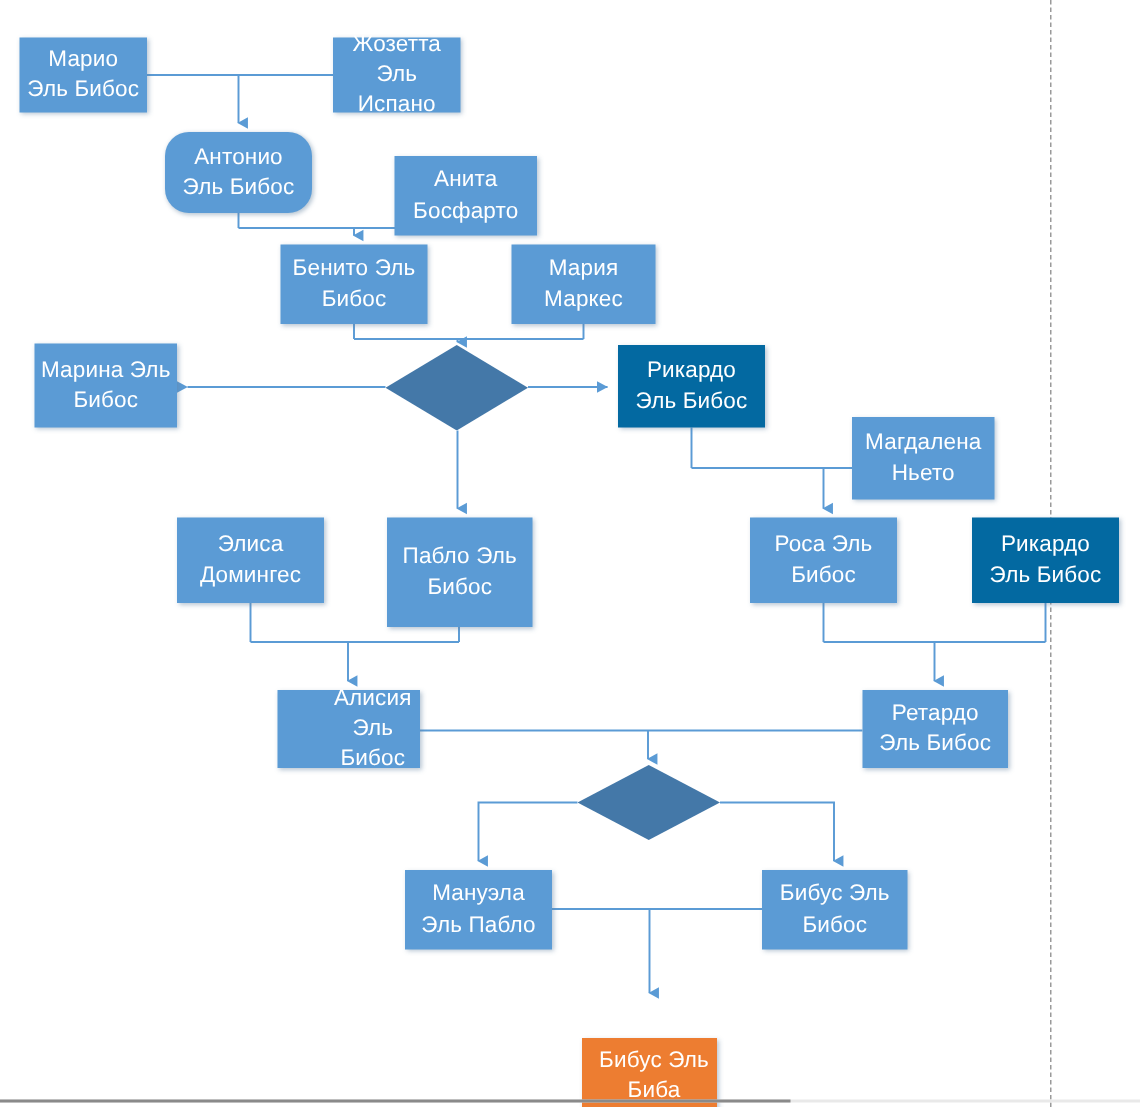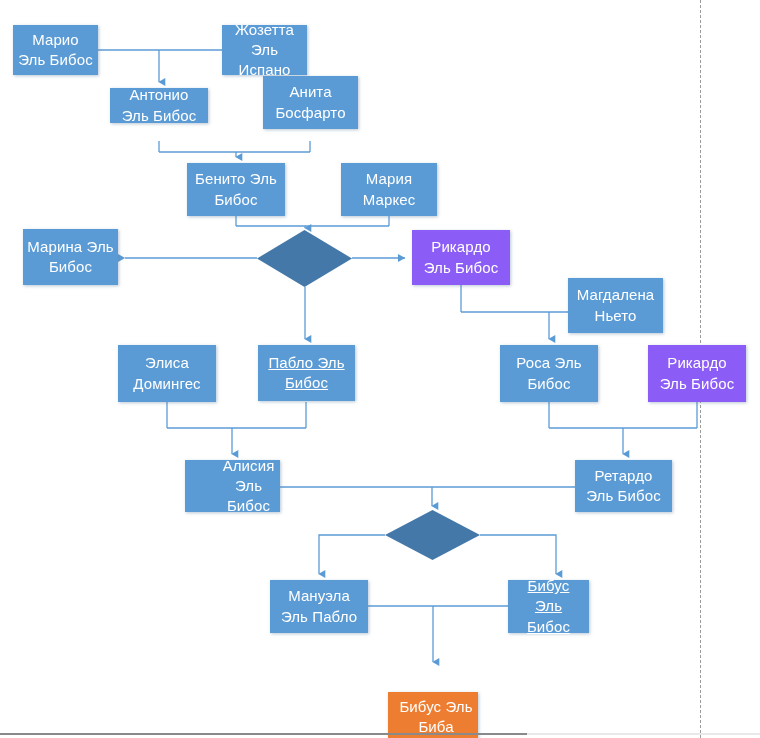--- a/index.html
+++ b/index.html
@@ -35,21 +35,21 @@
     text-align: center;
     color: #ffffff;
     font-size: 15px;
     line-height: 1.35;
     letter-spacing: 0.1px;
     padding: 2px 4px;
     box-shadow: 1px 1px 3px rgba(100,130,160,0.45);
     z-index: 3;
   }
   .node.blue   { background: #5B9BD5; }
-  .node.black  { background: #8b5cf6; }
+  .node.black  { background: #0369a1; }
   .node.orange { background: #ED7D31; }
 
   .diamond {
     position: absolute;
     background: #4478A8;
     z-index: 3;
     -webkit-clip-path: polygon(50% 0%, 100% 50%, 50% 100%, 0% 50%);
     clip-path: polygon(50% 0%, 100% 50%, 50% 100%, 0% 50%);
     filter: drop-shadow(1px 1px 2px rgba(100,130,160,0.4));
   }
@@ -144,24 +144,24 @@
 
     </g>
   </svg>
 
   <div class="node blue" style="left:13px;  top:25px;  width:85px;  height:50px;">
       <span>Марио Эль Бибос</span>
     </div>
   <div class="node blue" style="left:222px; top:25px;  width:85px;  height:50px;">
       <span>Жозетта Эль Испано</span>
     </div>
-  <div class="node blue" style="left:110px; top:88px;  width:98px;  height:35px;">
+  <div class="node blue" style="left:110px; top:88px;  width:98px;  height:54px;border-radius:16px;">
       <span>Антонио Эль Бибос</span>
     </div>
-  <div class="node blue" style="left:263px; top:76px;  width:95px;  height:53px;">
+  <div class="node blue" style="left:263px; top:104px;  width:95px;  height:53px;">
       <span>Анита Босфарто</span>
     </div>
   <div class="node blue" style="left:187px; top:163px; width:98px;  height:53px;">
       <span>Бенито Эль Бибос</span>
     </div>
   <div class="node blue" style="left:341px; top:163px; width:96px;  height:53px;">
       <span>Мария Маркес</span>
     </div>
   <div class="node blue" style="left:23px;  top:229px; width:95px;  height:56px;">
       <span>Марина Эль Бибос</span>
@@ -171,42 +171,42 @@
 
   <div class="node black" style="left:412px; top:230px; width:98px;  height:55px;">
       <span>Рикардо Эль Бибос</span>
     </div>
   <div class="node blue" style="left:568px; top:230px; width:95px;  height:55px;margin-top:48px;">
       <span>Магдалена Ньето</span>
     </div>
   <div class="node blue" style="left:118px; top:345px; width:98px;  height:57px;">
       <span>Элиса Домингес</span>
     </div>
-  <div class="node blue" style="left:258px; top:345px; width:97px;  height:56px;text-decoration:underline;">
+  <div class="node blue" style="left:258px; top:345px; width:97px;  height:73px;">
       <span>Пабло Эль Бибос</span>
     </div>
   <div class="node blue" style="left:500px; top:345px; width:98px;  height:57px;justify-content:flex-end;">
       <span>Роса Эль Бибос</span>
     </div>
   <div class="node black" style="left:648px; top:345px; width:98px;  height:57px;">
       <span>Рикардо Эль Бибос</span>
     </div>
   <div class="node blue" style="left:185px; top:460px; width:95px;  height:52px;padding-left:36px;">
       <span>Алисия Эль Бибос</span>
     </div>
   <div class="node blue" style="left:575px; top:460px; width:97px;  height:52px;">
       <span>Ретардо Эль Бибос</span>
     </div>
 
   <div class="diamond" style="left:385px; top:510px; width:95px; height:50px;"></div>
 
   <div class="node blue" style="left:270px; top:580px; width:98px;  height:53px;">
       <span>Мануэла Эль Пабло</span>
     </div>
-  <div class="node blue" style="left:508px; top:580px; width:81px;  height:53px;text-decoration:underline;">
+  <div class="node blue" style="left:508px; top:580px; width:97px;  height:53px;">
       <span>Бибус Эль Бибос</span>
     </div>
   <div class="node orange" style="left:388px; top:692px; width:90px;  height:50px;padding-left:10px;">
       <span>Бибус Эль Биба</span>
     </div>
 
   <div class="page-break" style="left:700px;"></div>
 
   <div class="scroll-track" style="top:733px;"></div>
   <div class="scroll-thumb" style="top:733px; width:527px;"></div>

